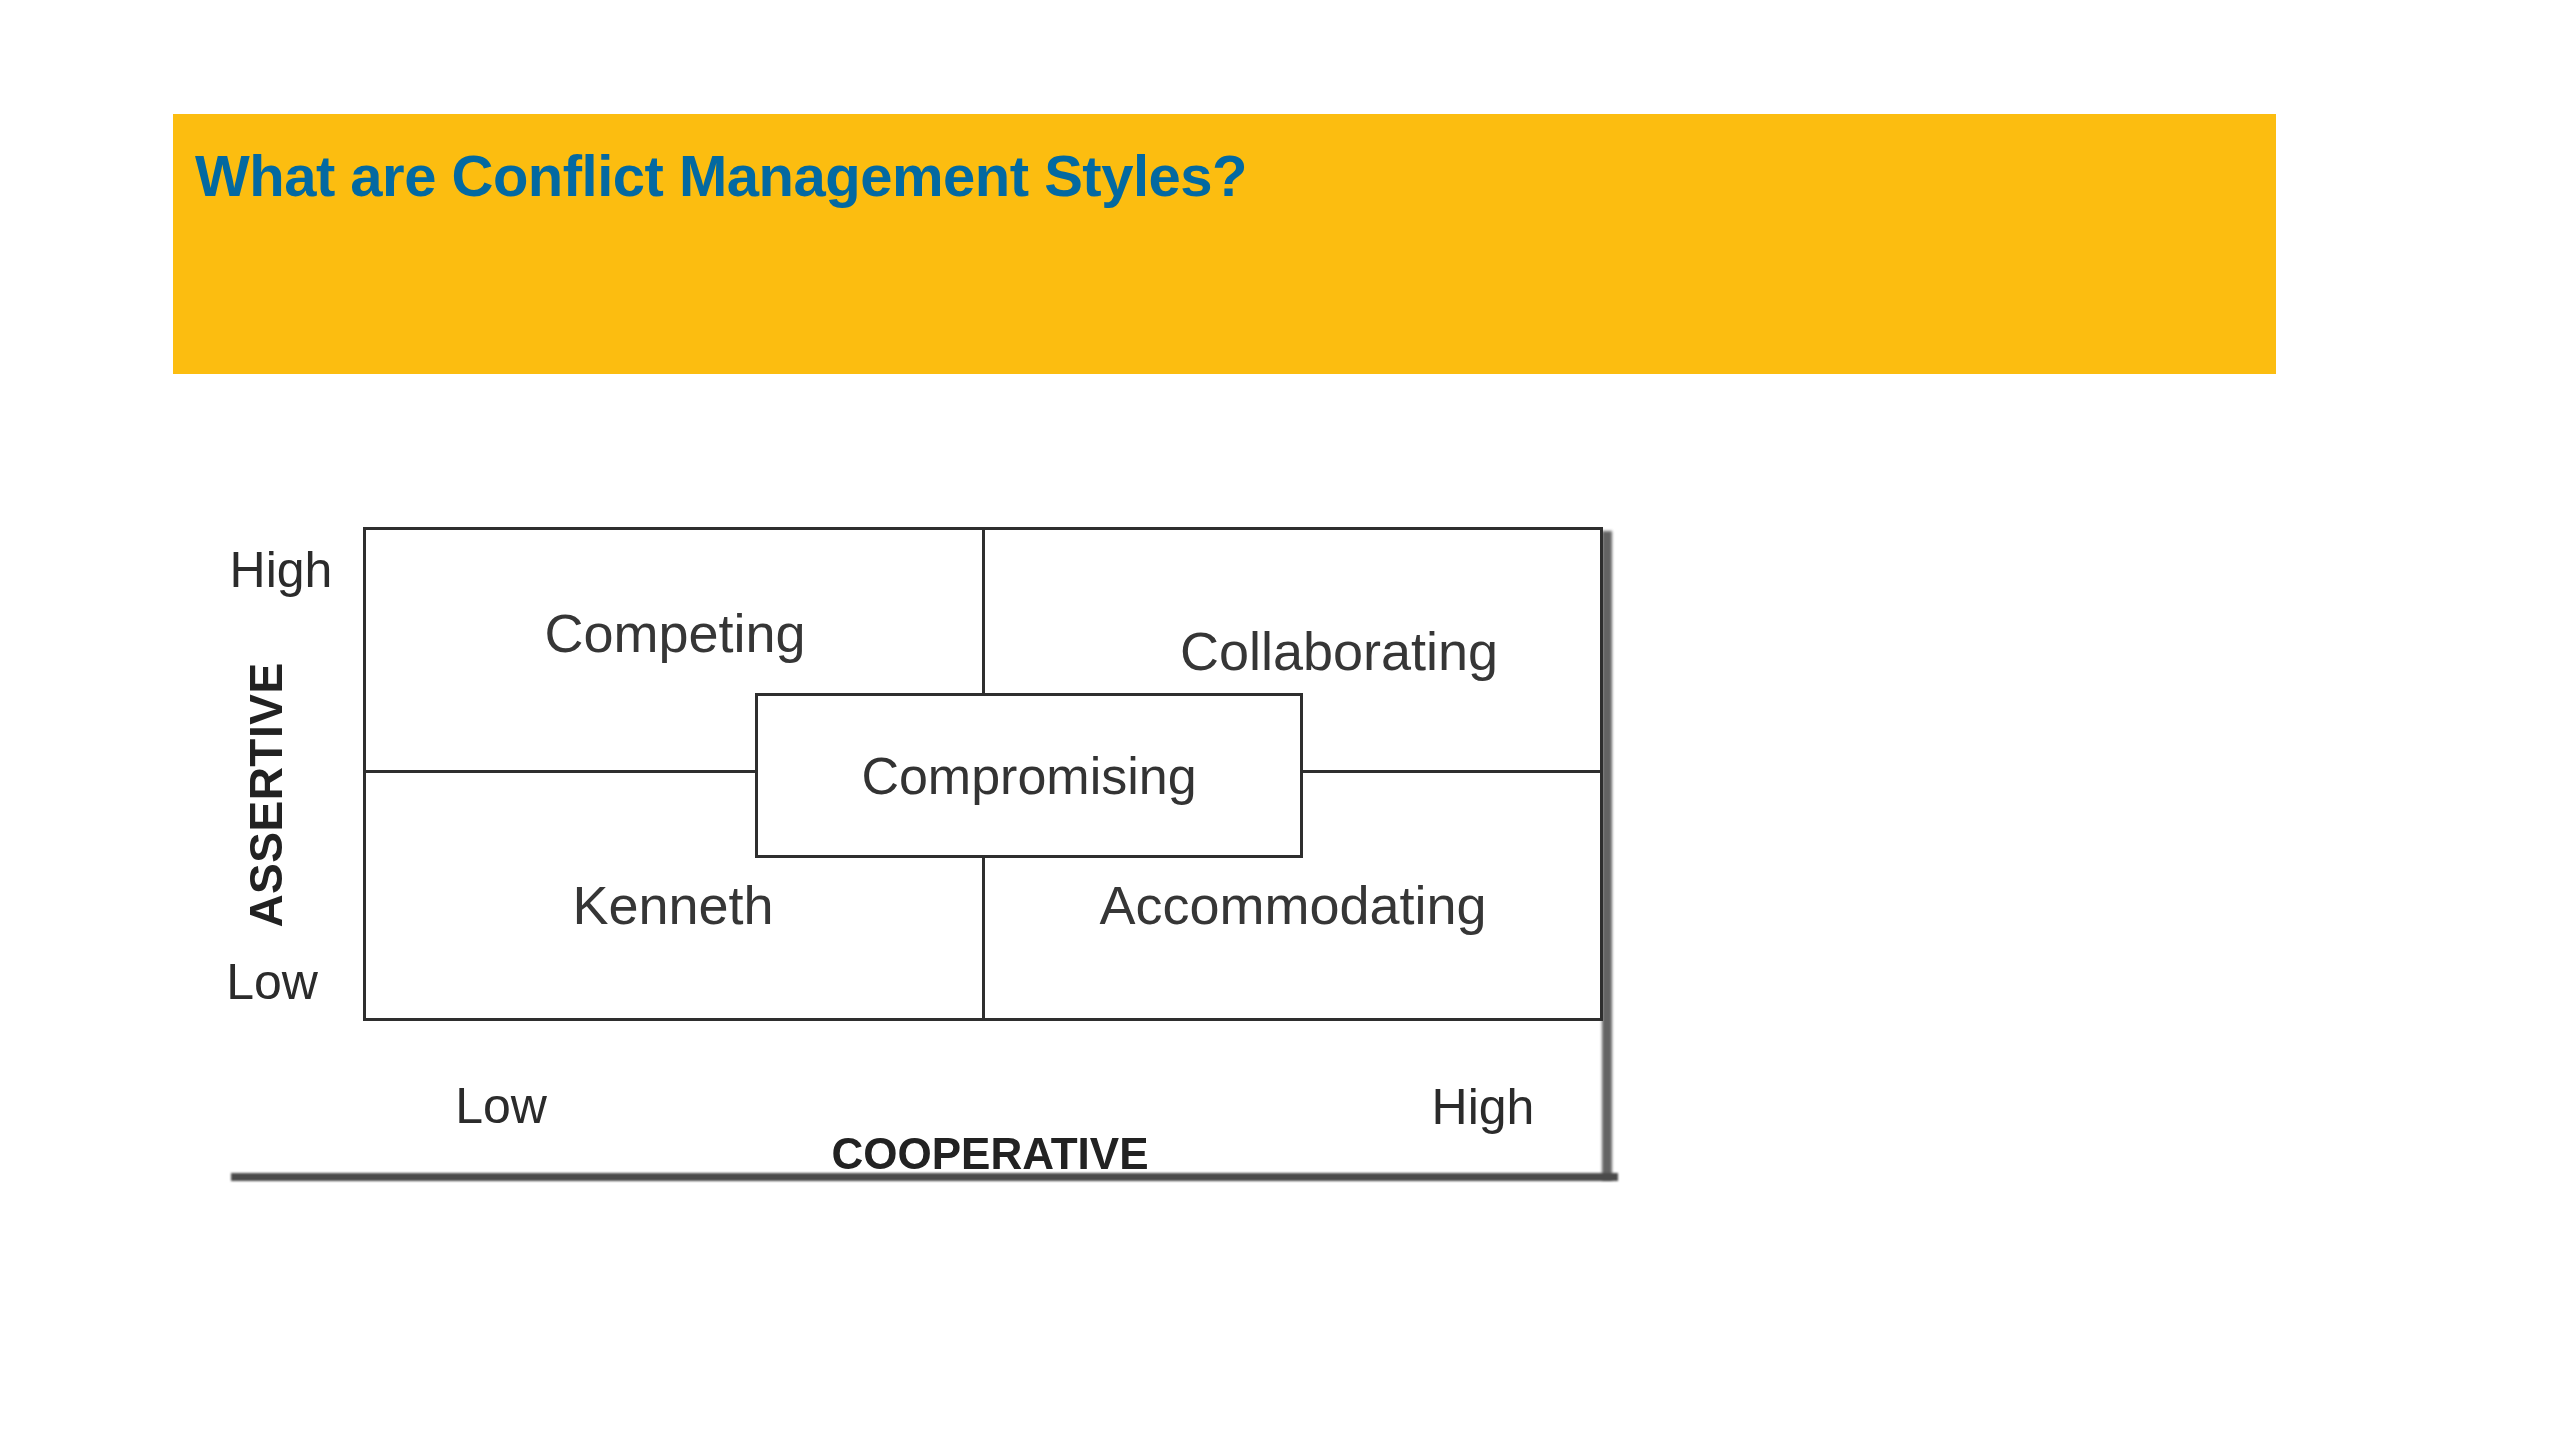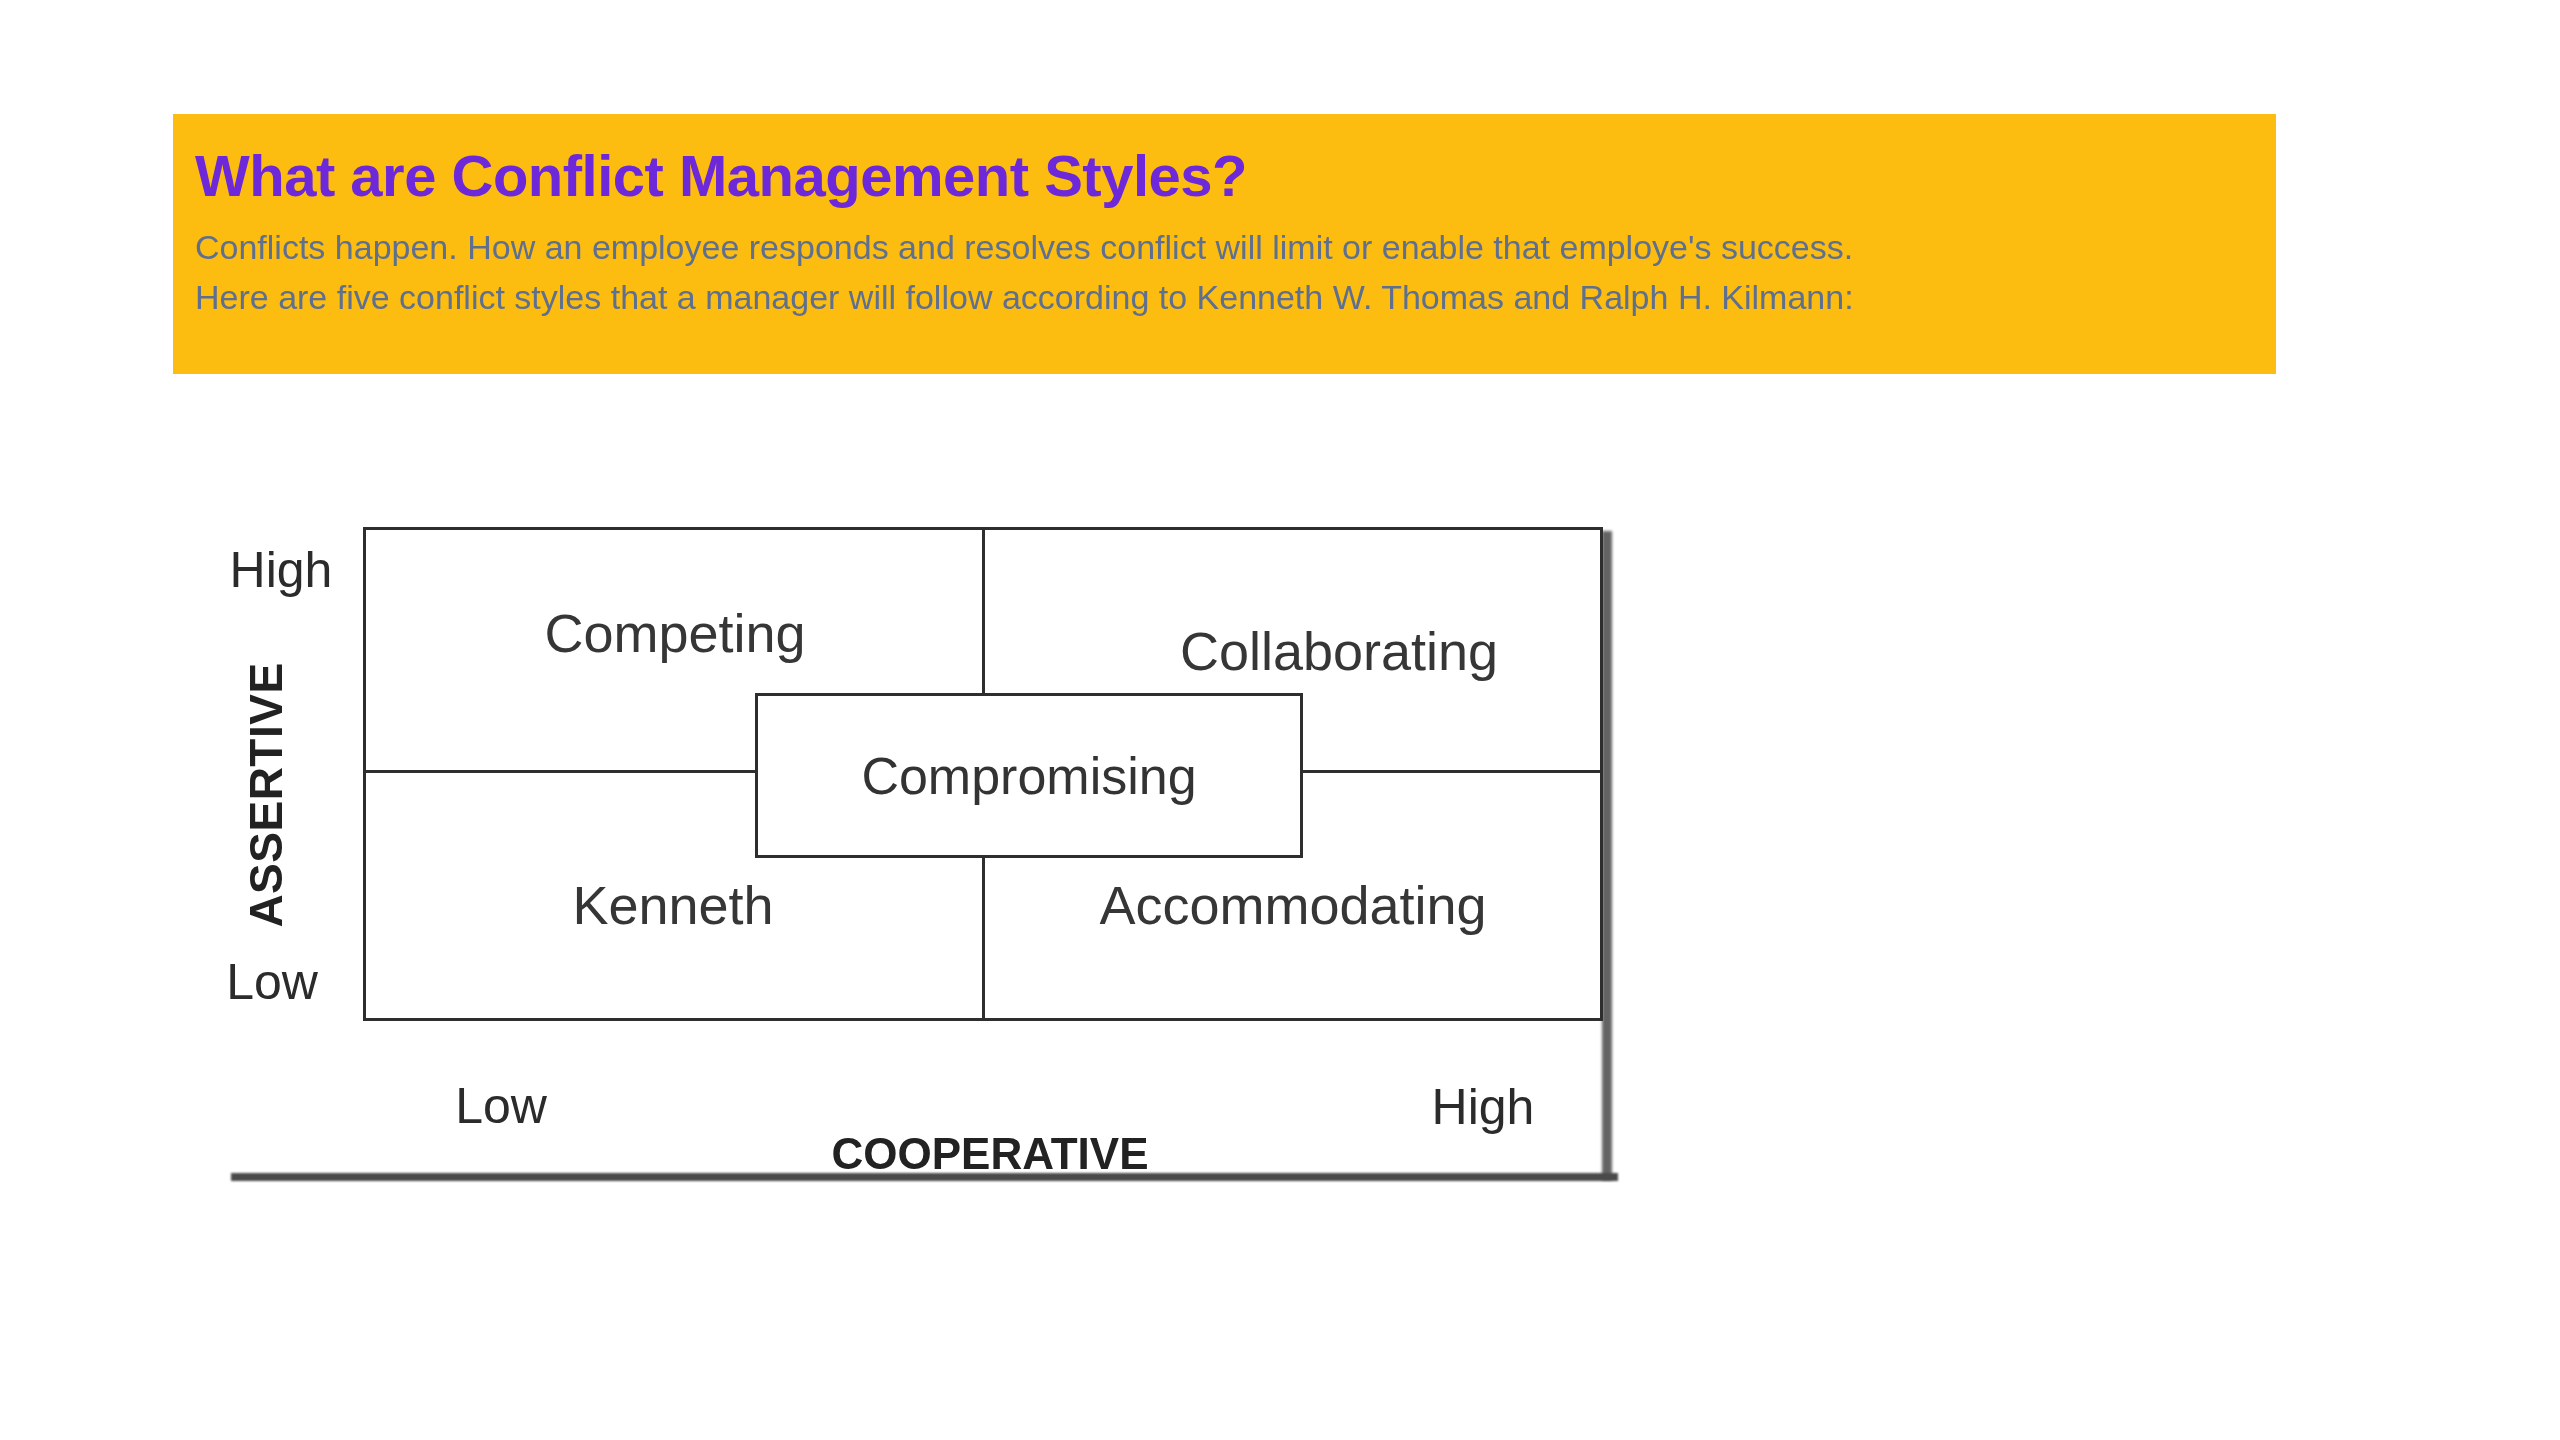--- a/index.html
+++ b/index.html
@@ -24,21 +24,21 @@
     width: 2103px;
     height: 260px;
     background: #FCBD10;
   }
   .banner-title {
     position: absolute;
     left: 22px;
     top: 28px;
     font-size: 58px;
     font-weight: 700;
-    color: #6d28d9;
+    color: #0369a1;
     letter-spacing: -0.5px;
     white-space: nowrap;
   }
   .banner-text {
     position: absolute;
     left: 22px;
     top: 108px;
     font-size: 34px;
     line-height: 50px;
     font-weight: 400;
@@ -150,24 +150,20 @@
     margin-top: 16px;
   }
 </style>
 </head>
 <body>
 
 <div id="page">
 
   <div class="banner">
     <div class="banner-title">What are Conflict Management Styles?</div>
-    <div class="banner-text">
-      <div>Conflicts happen. How an employee responds and resolves conflict will limit or enable that employe's success.</div>
-      <div>Here are five conflict styles that a manager will follow according to Kenneth W. Thomas and Ralph H. Kilmann:</div>
-    </div>
   </div>
 
   <div>
 
     <div class="shadow-right"></div>
     <div class="shadow-bottom"></div>
 
     <div class="matrix-box"></div>
     <div class="mid-vline"></div>
     <div class="mid-hline"></div>

